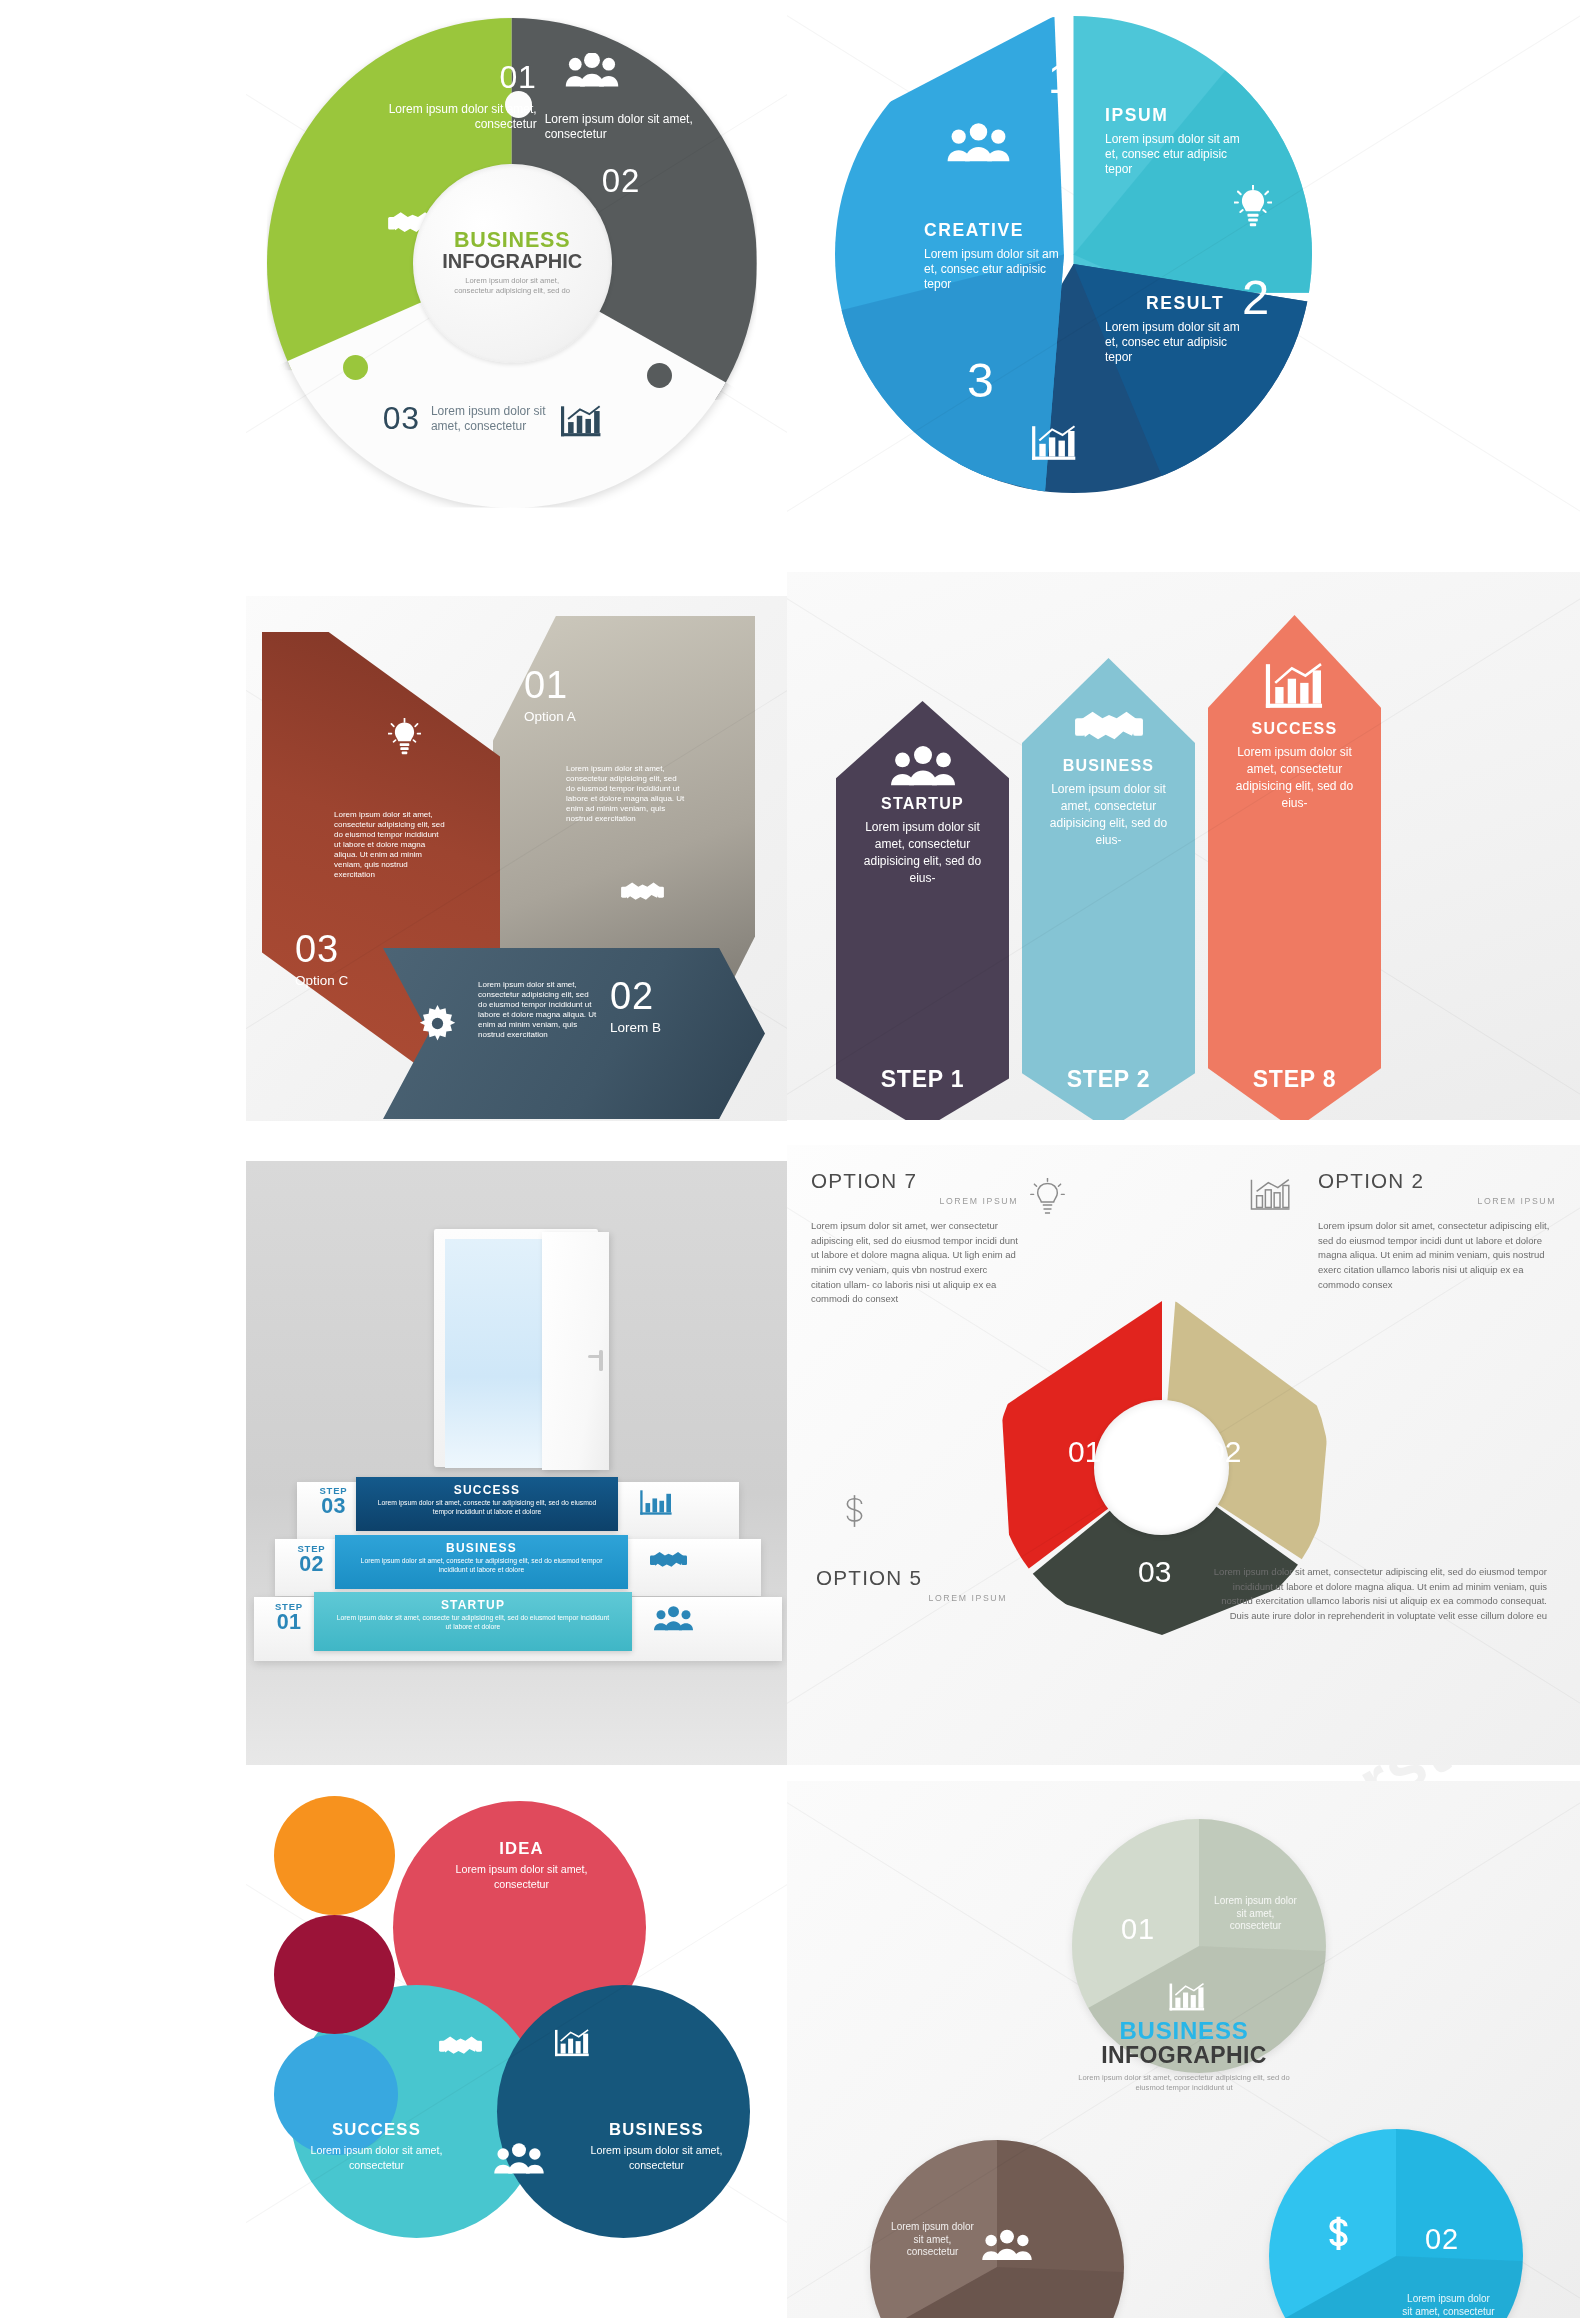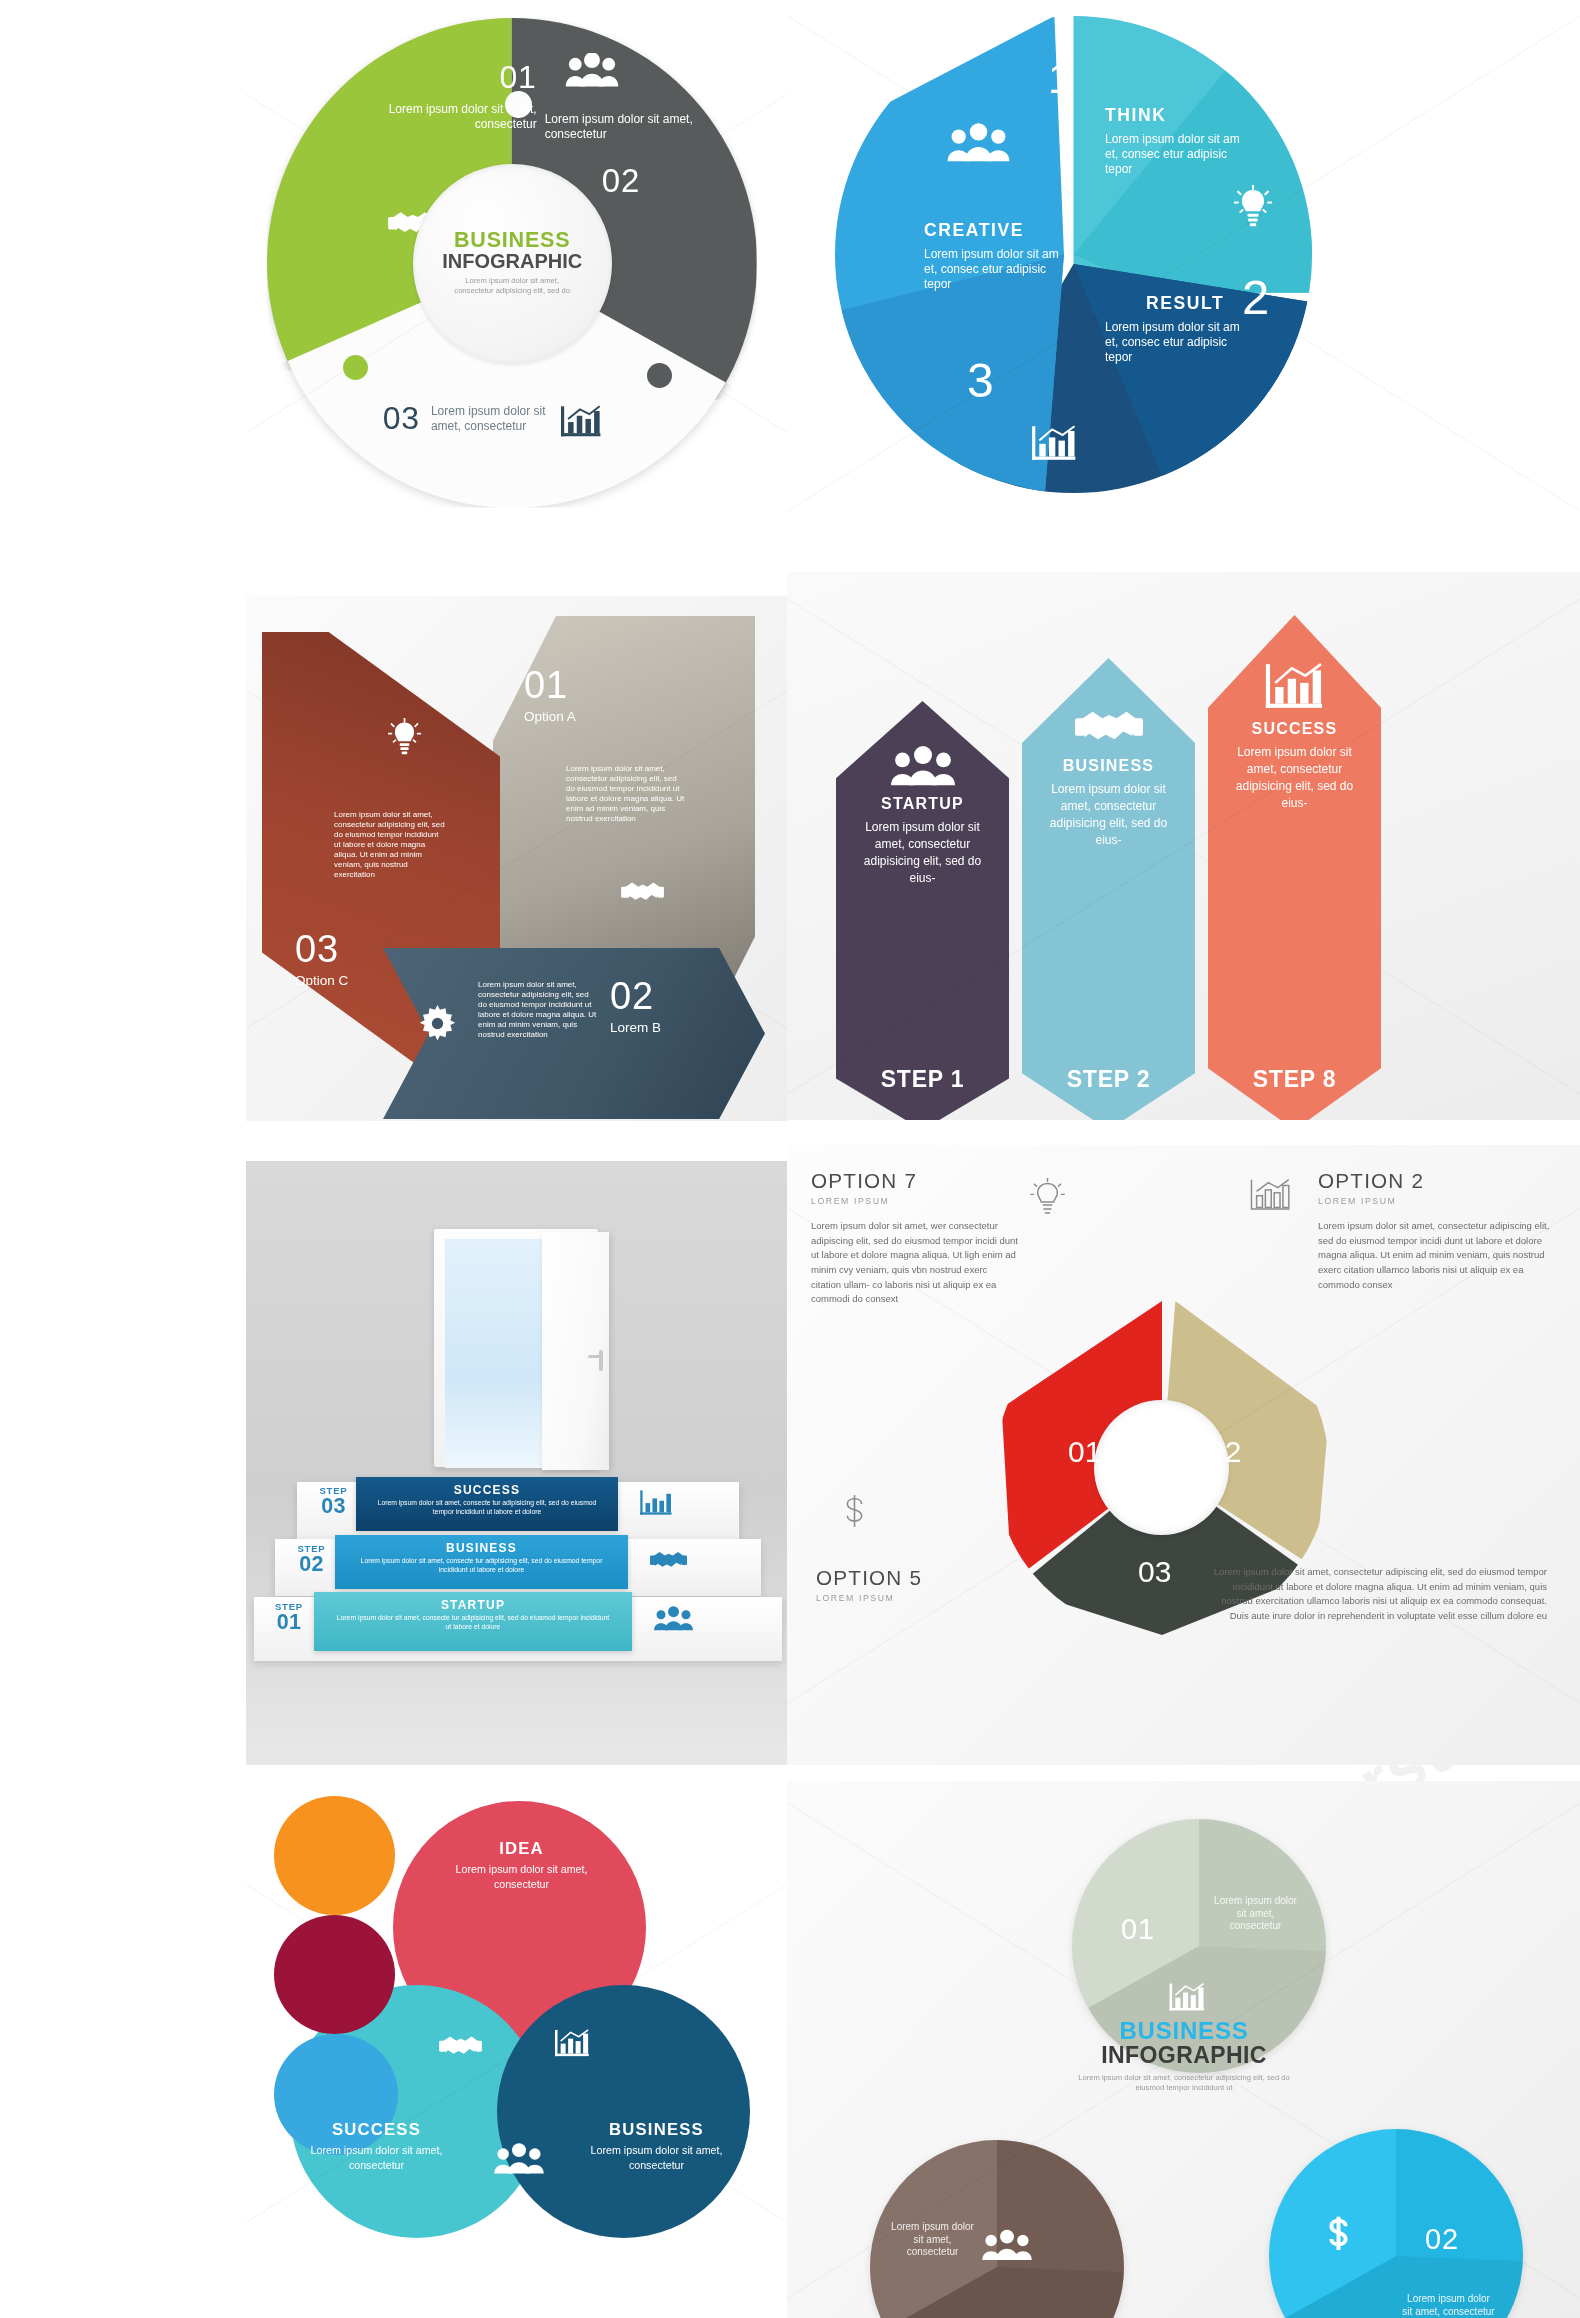--- a/index.html
+++ b/index.html
@@ -146,21 +146,21 @@
   .dn-seg { position:absolute; inset:0; border-radius:50%; }
   .dn1 { background:#e1241e; clip-path: polygon(50% 50%, 50% 0, 2% 32%, 5% 84%, 50% 50%); }
   .dn2 { background:#cdbe8d; clip-path: polygon(50% 50%, 54% 0, 100% 34%, 96% 80%, 50% 50%); }
   .dn3 { background:#3e463f; clip-path: polygon(50% 50%, 6% 86%, 50% 100%, 95% 82%, 50% 50%); }
   .dn-hole{ position:absolute; left:50%; top:50%; width:135px; height:135px;
             margin-left:-68px; margin-top:-68px; border-radius:50%;
             background:#fff; box-shadow:0 0 9.5px rgba(0,0,0,.12) inset, 0 1.6px 4.8px rgba(0,0,0,.10); z-index:4;}
   .dn-num{ position:absolute; color:#fff; font-size:30px; font-weight:300; z-index:5;}
   .optblk { position:absolute; }
   .optblk .o-h { font-size:20.7px; color:#4c4c4c; font-weight:400; letter-spacing:1.2px; }
-  .optblk .o-s { font-size:8.7px; color:#9b9b9b; letter-spacing:1.6px; margin-top:3.2px; }
+  .optblk .o-s { font-size:8.7px; color:#9b9b9b; letter-spacing:1.6px; margin-top:3.2px;text-align:right; }
   .optblk .o-b { font-size:9.5px; color:#6d6d6d; line-height:1.55; margin-top:12.7px; }
 
   
   .venn { position:absolute; left:28px; top:8px; width:485px; height:517px; }
   .v-c { position:absolute; border-radius:50%; }
   .v-idea   { left:119px; top:4.8px;   width:253px; height:253px; background:#e04a5c; }
   .v-success{ left:16px;  top:189px; width:253px; height:253px; background:#48c6cf; }
   .v-bus    { left:223px; top:189px; width:253px; height:253px; background:#16577c; }
   .v-lens-or{ left:130px; top:197px; width:121px; height:119px; background:#f7921e;
               clip-path: ellipse(50% 50% at 50% 50%); }
@@ -266,21 +266,21 @@
   <div class="panel p2 diag">
     <div class="pie2">
       <div class="sector sec-think"></div>
       <div class="sector sec-think2"></div>
       <div class="sector sec-result"></div>
       <div class="sector sec-result2"></div>
       <div class="sector sec-creative"></div>
       <div class="sector sec-creative2"></div>
 
       <div style="position:absolute; left:270px; top:89px; width:143px; color:#fff; z-index:6;">
-        <div class="ttl" style="font-size:17.5px;">THINK</div>
+        <div class="ttl" style="font-size:17.5px;">IPSUM</div>
         <div class="body" style="font-size:12px; margin-top:6.4px;">Lorem ipsum dolor sit am et, consec etur adipisic tepor</div>
       </div>
       <div class="num" style="position:absolute; left:213px; top:38px; font-size:43px; color:#fff; z-index:6;">1</div>
       <div style="position:absolute; left:399px; top:169px; z-index:6;">
         <svg class="ic" width="38" height="43" viewBox="0 0 48 54" fill="#fff">
           <path d="M24 6c-8 0-14 6-14 14 0 6 4 9 5 13h18c1-4 5-7 5-13 0-8-6-14-14-14z"></path>
           <rect x="17" y="36" width="14" height="4" rx="1"></rect>
             <rect x="18" y="42" width="12" height="4" rx="1"></rect>
           <rect x="20" y="48" width="8" height="4" rx="1"></rect>
           <g stroke="#fff" stroke-width="2.5" stroke-linecap="round">

